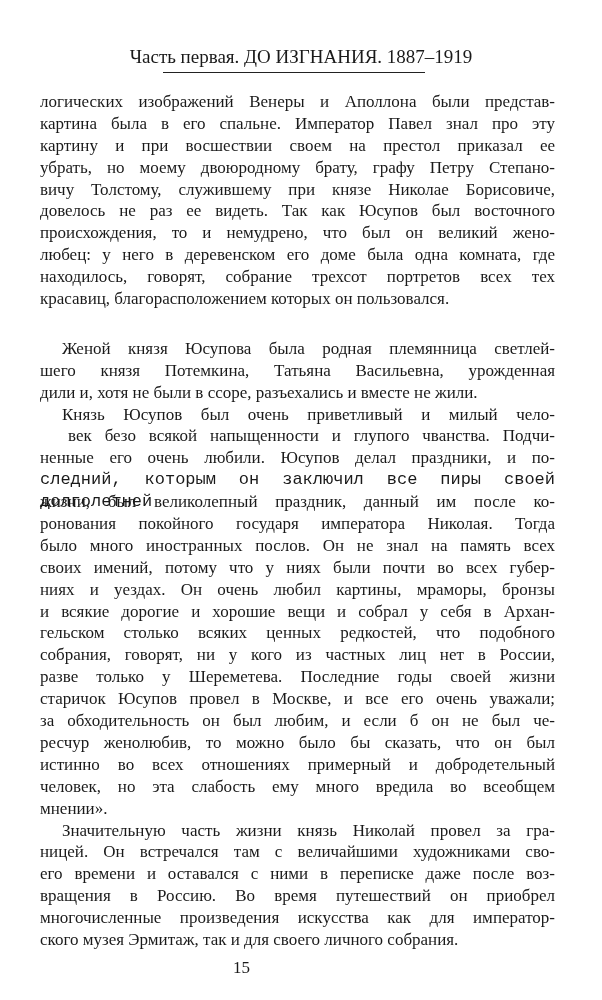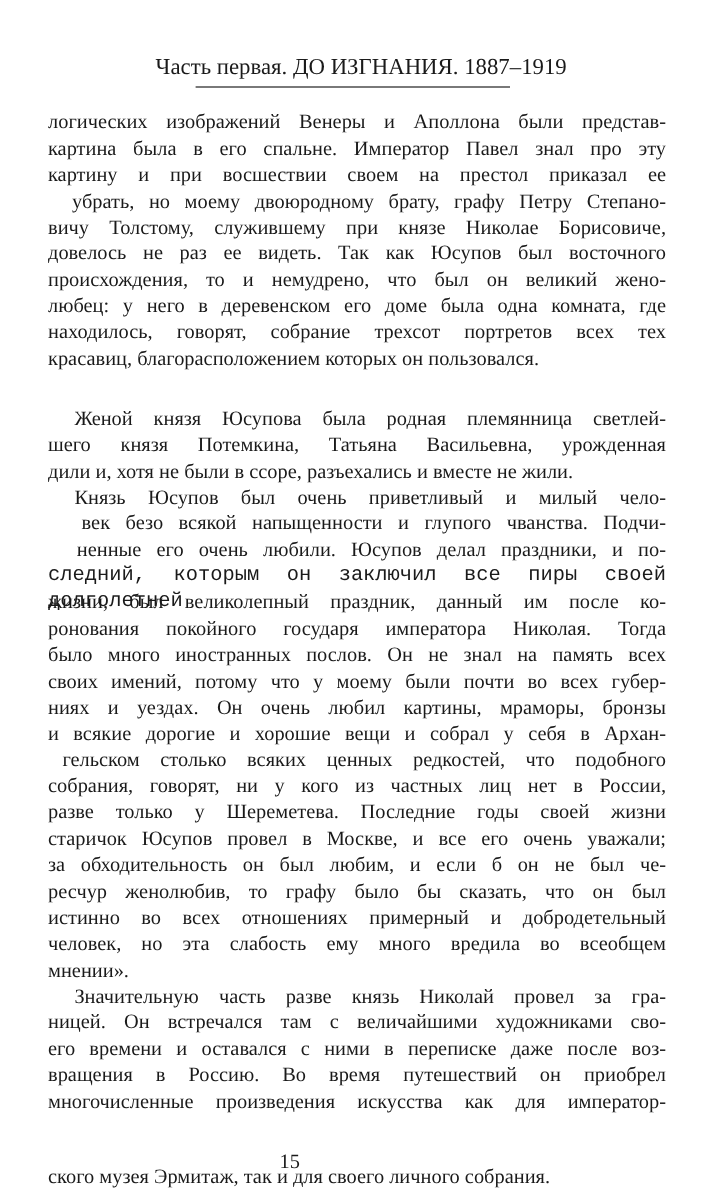--- a/index.html
+++ b/index.html
@@ -22,57 +22,57 @@
 <body>
 
 <div class="running-head">Часть первая. ДО ИЗГНАНИЯ. 1887–1919</div>
 <div class="rule"></div>
 
 <div class="body-text" id="body">
     <div>
       <div class="line" style="white-space: normal;">логических изображений Венеры и Аполлона были представ-</div>
       <div class="line" style="white-space: normal;">картина была в его спальне. Император Павел знал про эту</div>
       <div class="line" style="white-space: normal;">картину и при восшествии своем на престол приказал ее</div>
-      <div class="line" style="white-space: normal; margin-left: 20px;">убрать, но моему двоюродному брату, графу Петру Степано-</div>
+      <div class="line" style="white-space: normal;">убрать, но моему двоюродному брату, графу Петру Степано-</div>
       <div class="line" style="white-space: normal;">вичу Толстому, служившему при князе Николае Борисовиче,</div>
       <div class="line" style="white-space: normal;">довелось не раз ее видеть. Так как Юсупов был восточного</div>
       <div class="line" style="white-space: normal;">происхождения, то и немудрено, что был он великий жено-</div>
       <div class="line" style="white-space: normal;">любец: у него в деревенском его доме была одна комната, где</div>
       <div class="line" style="white-space: normal;">находилось, говорят, собрание трехсот портретов всех тех</div>
       <div class="line last" style="white-space: normal;">красавиц, благорасположением которых он пользовался.</div>
     </div>
     <div>
       <div class="line indent" style="white-space: normal; margin-top: 28px;">Женой князя Юсупова была родная племянница светлей-</div>
       <div class="line" style="white-space: normal;">шего князя Потемкина, Татьяна Васильевна, урожденная</div>
       <div class="line last" style="white-space: normal;">дили и, хотя не были в ссоре, разъехались и вместе не жили.</div>
     </div>
     <div>
       <div class="line indent" style="white-space: normal;">Князь Юсупов был очень приветливый и милый чело-</div>
       <div class="line" style="white-space: normal; margin-left: 28px;">век безо всякой напыщенности и глупого чванства. Подчи-</div>
-      <div class="line" style="white-space: normal; margin-left: 24px;">ненные его очень любили. Юсупов делал праздники, и по-</div>
+      <div class="line" style="white-space: normal;">ненные его очень любили. Юсупов делал праздники, и по-</div>
       <div class="line" style="white-space: normal; font-family: Liberation Mono, monospace;">следний, которым он заключил все пиры своей долголетней</div>
       <div class="line" style="white-space: normal;">жизни, был великолепный праздник, данный им после ко-</div>
       <div class="line" style="white-space: normal;">ронования покойного государя императора Николая. Тогда</div>
       <div class="line" style="white-space: normal;">было много иностранных послов. Он не знал на память всех</div>
-      <div class="line" style="white-space: normal;">своих имений, потому что у моему были почти во всех губер-</div>
+      <div class="line" style="white-space: normal;">своих имений, потому что у ниях были почти во всех губер-</div>
       <div class="line" style="white-space: normal;">ниях и уездах. Он очень любил картины, мраморы, бронзы</div>
       <div class="line" style="white-space: normal;">и всякие дорогие и хорошие вещи и собрал у себя в Архан-</div>
-      <div class="line" style="white-space: normal; margin-left: 12px;">гельском столько всяких ценных редкостей, что подобного</div>
+      <div class="line" style="white-space: normal;">гельском столько всяких ценных редкостей, что подобного</div>
       <div class="line" style="white-space: normal;">собрания, говорят, ни у кого из частных лиц нет в России,</div>
       <div class="line" style="white-space: normal;">разве только у Шереметева. Последние годы своей жизни</div>
       <div class="line" style="white-space: normal;">старичок Юсупов провел в Москве, и все его очень уважали;</div>
       <div class="line" style="white-space: normal;">за обходительность он был любим, и если б он не был че-</div>
-      <div class="line" style="white-space: normal;">ресчур женолюбив, то графу было бы сказать, что он был</div>
+      <div class="line" style="white-space: normal;">ресчур женолюбив, то можно было бы сказать, что он был</div>
       <div class="line" style="white-space: normal;">истинно во всех отношениях примерный и добродетельный</div>
       <div class="line" style="white-space: normal;">человек, но эта слабость ему много вредила во всеобщем</div>
       <div class="line last" style="white-space: normal;">мнении».</div>
     </div>
     <div>
-      <div class="line indent" style="white-space: normal;">Значительную часть разве князь Николай провел за гра-</div>
+      <div class="line indent" style="white-space: normal;">Значительную часть жизни князь Николай провел за гра-</div>
       <div class="line" style="white-space: normal;">ницей. Он встречался там с величайшими художниками сво-</div>
       <div class="line" style="white-space: normal;">его времени и оставался с ними в переписке даже после воз-</div>
       <div class="line" style="white-space: normal;">вращения в Россию. Во время путешествий он приобрел</div>
       <div class="line" style="white-space: normal;">многочисленные произведения искусства как для император-</div>
-      <div class="line last" style="white-space: normal; margin-top: 41px;">ского музея Эрмитаж, так и для своего личного собрания.</div>
+      <div class="line last" style="white-space: normal;">ского музея Эрмитаж, так и для своего личного собрания.</div>
     </div>
   </div>
 
 <div class="page-number">15</div>
 
 </body></html>

